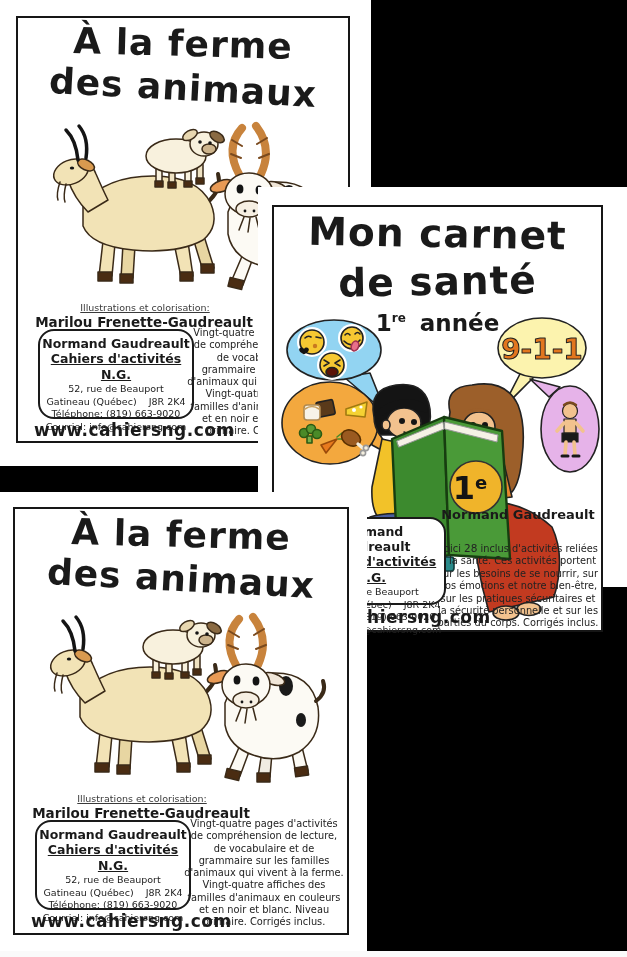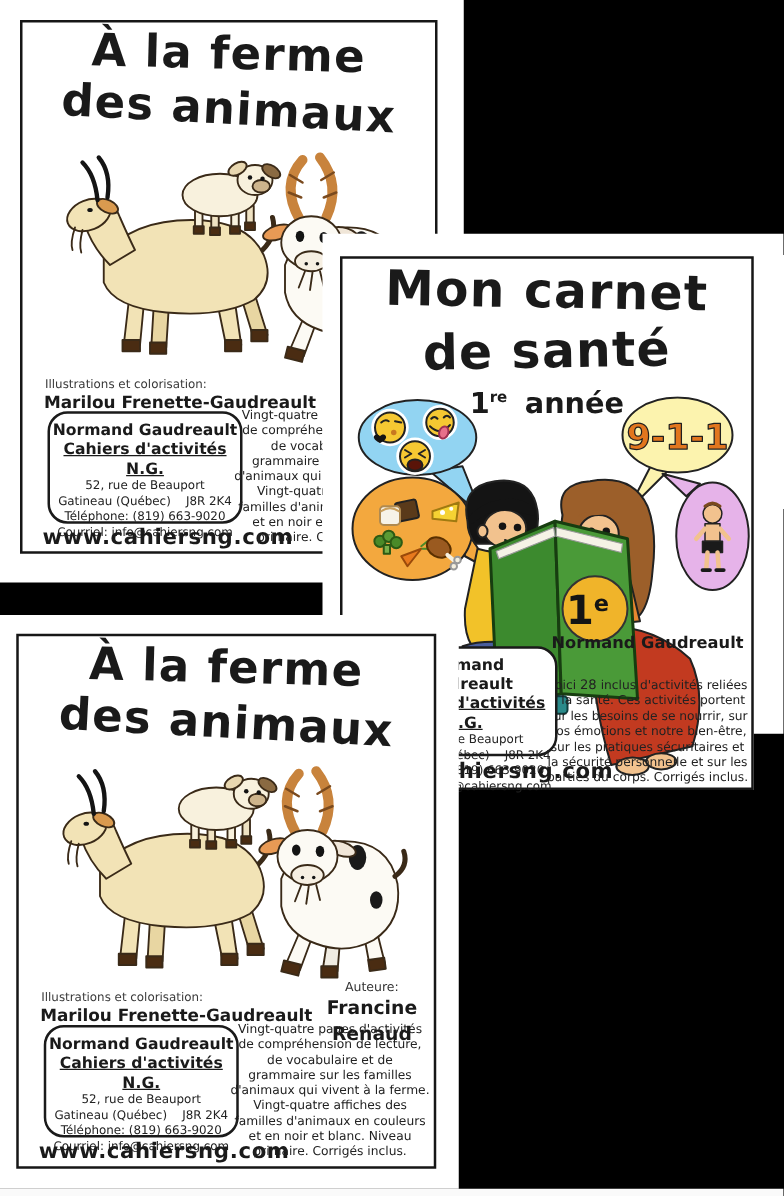--- a/index.html
+++ b/index.html
@@ -14,21 +14,21 @@
   .frame2{left:14px;top:18px;width:327px;height:423px;}
   .frame3{left:13px;top:15px;width:332px;height:424px;}
   .bottom-strip{position:absolute;left:0;top:951px;width:627px;height:6px;background:#fafafa;z-index:4;}
 
   
   .f-title1,.f-title2{position:absolute;left:0;right:0;text-align:center;font-weight:bold;
       font-size:36px;letter-spacing:1px;white-space:nowrap;}
   .f-title1{top:5px;transform:rotate(1.5deg);}
   .f-title2{top:49px;transform:rotate(3deg);}
   .f-goats{position:absolute;left:10px;top:98px;}
-  .f-cred-label{position:absolute;left:18px;top:284px;width:218px;text-align:left;font-size:9.5px;color:#3a3a3a;}
+  .f-cred-label{position:absolute;left:18px;top:284px;width:218px;text-align:center;font-size:9.5px;color:#3a3a3a;text-decoration:underline;}
   .f-cred-name{position:absolute;left:0;top:296px;width:252px;text-align:center;font-size:13.5px;font-weight:bold;}
   .f-author{position:absolute;left:235px;top:276px;width:95px;text-align:center;}
   .f-author .lbl{font-size:10px;color:#333;}
   .f-author .nm{font-size:15px;font-weight:bold;line-height:21px;}
   .contact-box{position:absolute;left:20px;top:311px;width:156px;height:90px;border:2px solid #1a1a1a;
       border-radius:16px;text-align:center;padding-top:5px;box-sizing:border-box;background:#fff;}
   .cb-name{font-size:12.5px;font-weight:bold;line-height:15px;}
   .cb-company{font-size:12.5px;font-weight:bold;text-decoration:underline;line-height:16px;}
   .cb-small{font-size:9.5px;line-height:12.5px;color:#222;}
   .website{position:absolute;left:0;top:402px;width:196px;text-align:center;font-size:17px;
@@ -360,25 +360,20 @@
           <ellipse cx="221" cy="78" rx="24" ry="21" fill="#fcfaf4"></ellipse>
           <ellipse cx="221" cy="93" rx="13" ry="8" fill="#f6efe2"></ellipse>
           <ellipse cx="212" cy="73" rx="3.4" ry="4.5" fill="#141414" stroke="none"></ellipse>
           <ellipse cx="231" cy="74" rx="3.4" ry="4.5" fill="#141414" stroke="none"></ellipse>
           <circle cx="217" cy="95" r="1.4" fill="#141414" stroke="none"></circle>
           <circle cx="226" cy="95" r="1.4" fill="#141414" stroke="none"></circle>
           <path d="M216,101 L211,114 M222,102 L220,116 M228,101 L231,113" fill="none"></path>
         </g>
       </svg>
 
-      <div class="f-author">
-        <div class="lbl">Auteure:</div>
-        <div class="nm">Francine</div>
-        <div class="nm">Renaud</div>
-      </div>
 
       <div class="f-cred-label">Illustrations et colorisation:</div>
       <div class="f-cred-name">Marilou Frenette-Gaudreault</div>
 
       <div class="contact-box">
         <div class="cb-name">Normand Gaudreault</div>
         <div class="cb-company">Cahiers d'activités N.G.</div>
         <div class="cb-small">52, rue de Beauport</div>
         <div class="cb-small">Gatineau (Québec)&nbsp;&nbsp;&nbsp;&nbsp;J8R 2K4</div>
         <div class="cb-small">Téléphone: (819) 663-9020</div>

